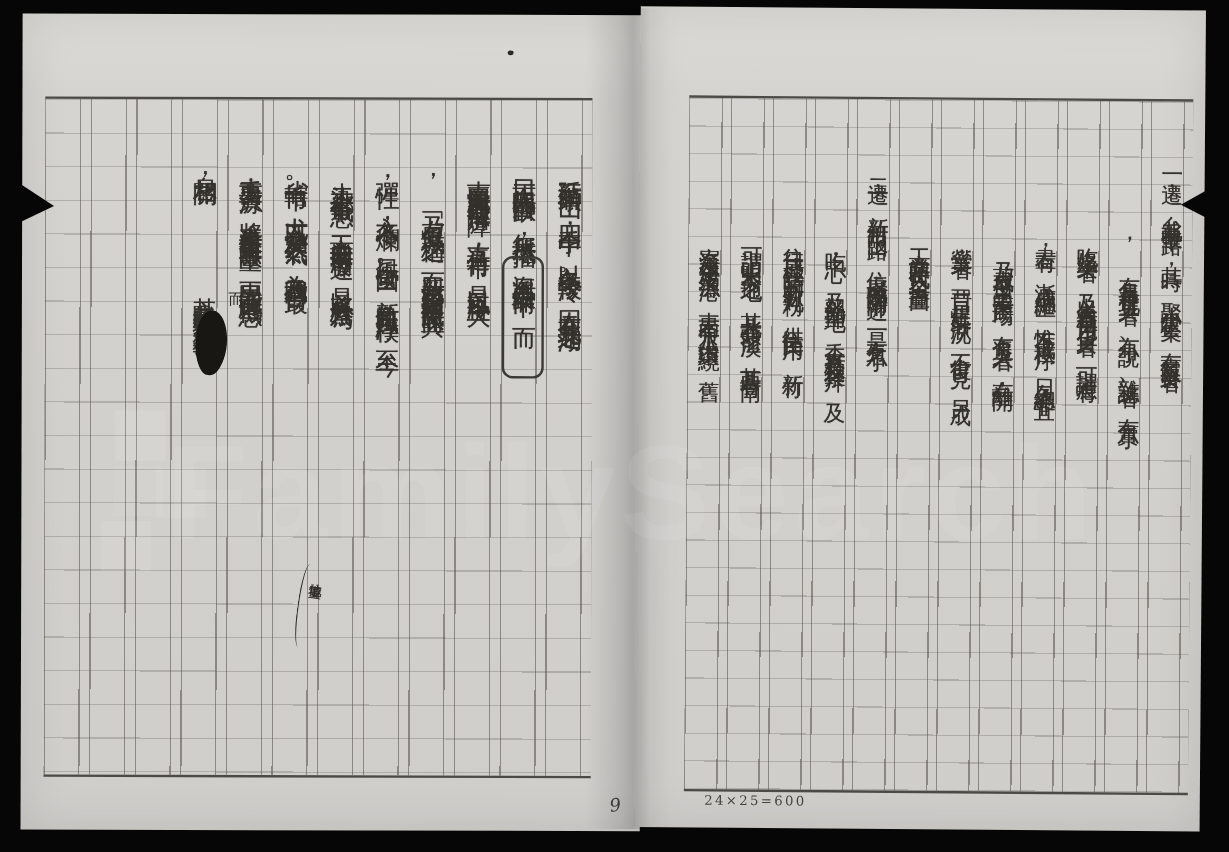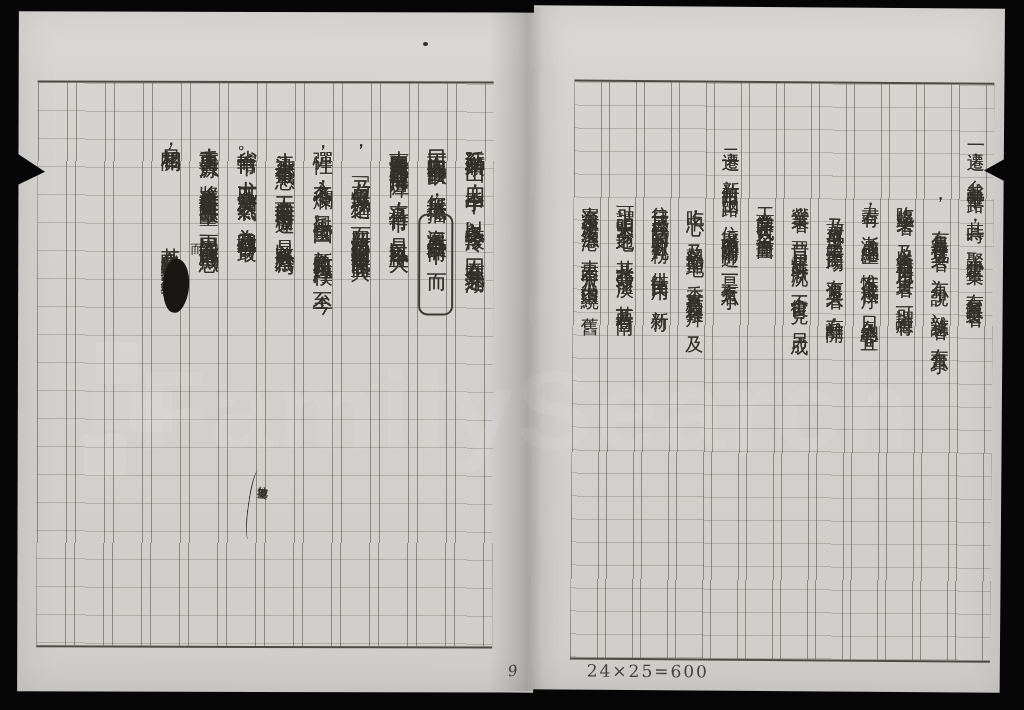--- a/index.html
+++ b/index.html
@@ -38,21 +38,21 @@
            border:2px solid #3c3a34;border-radius:9px;}
   .ann-blot{position:absolute;right:304px;top:176px;width:26px;height:52px;background:#191713;
             border-radius:46% 54% 50% 48%;transform:rotate(4deg);box-shadow:0 3px 0 -1px #191713;}
   .ann-ins-char{position:absolute;right:290px;top:158px;font-size:13px;color:#2e2c28;}
   .ann-margin-note{position:absolute;right:222px;top:394px;writing-mode:vertical-rl;font-size:11px;
             letter-spacing:1px;color:#2e2c28;transform:rotate(8deg);}
   .ann-margin-note::before{content:"";position:absolute;left:-4px;top:-6px;width:10px;height:70px;
             border-left:1.5px solid #2e2c28;border-radius:50% 0 0 50%;}
 
   
-  .footer-label{position:absolute;left:58px;top:655px;font-size:17px;letter-spacing:2px;color:#45433f;
+  .footer-label{position:absolute;left:58px;top:655px;font-size:11px;letter-spacing:2px;color:#45433f;
             font-family:"DejaVu Serif",serif;}
   .page-number{position:absolute;left:508px;top:662px;font-size:15px;color:#3c3a36;
             font-family:"DejaVu Serif",serif;font-style:italic;transform:rotate(-8deg);}
 
   
   .watermark{position:absolute;left:138px;top:346px;width:880px;font-size:112px;font-weight:bold;
             color:rgba(255,255,255,0.075);letter-spacing:4px;font-family:"Liberation Sans",sans-serif;
             pointer-events:none;white-space:nowrap;}
   .wm-logo{position:absolute;left:96px;top:342px;width:42px;height:42px;background:rgba(255,255,255,0.09);
             box-shadow:-12px 92px 0 rgba(255,255,255,0.09), 34px 48px 0 rgba(255,255,255,0.07),

